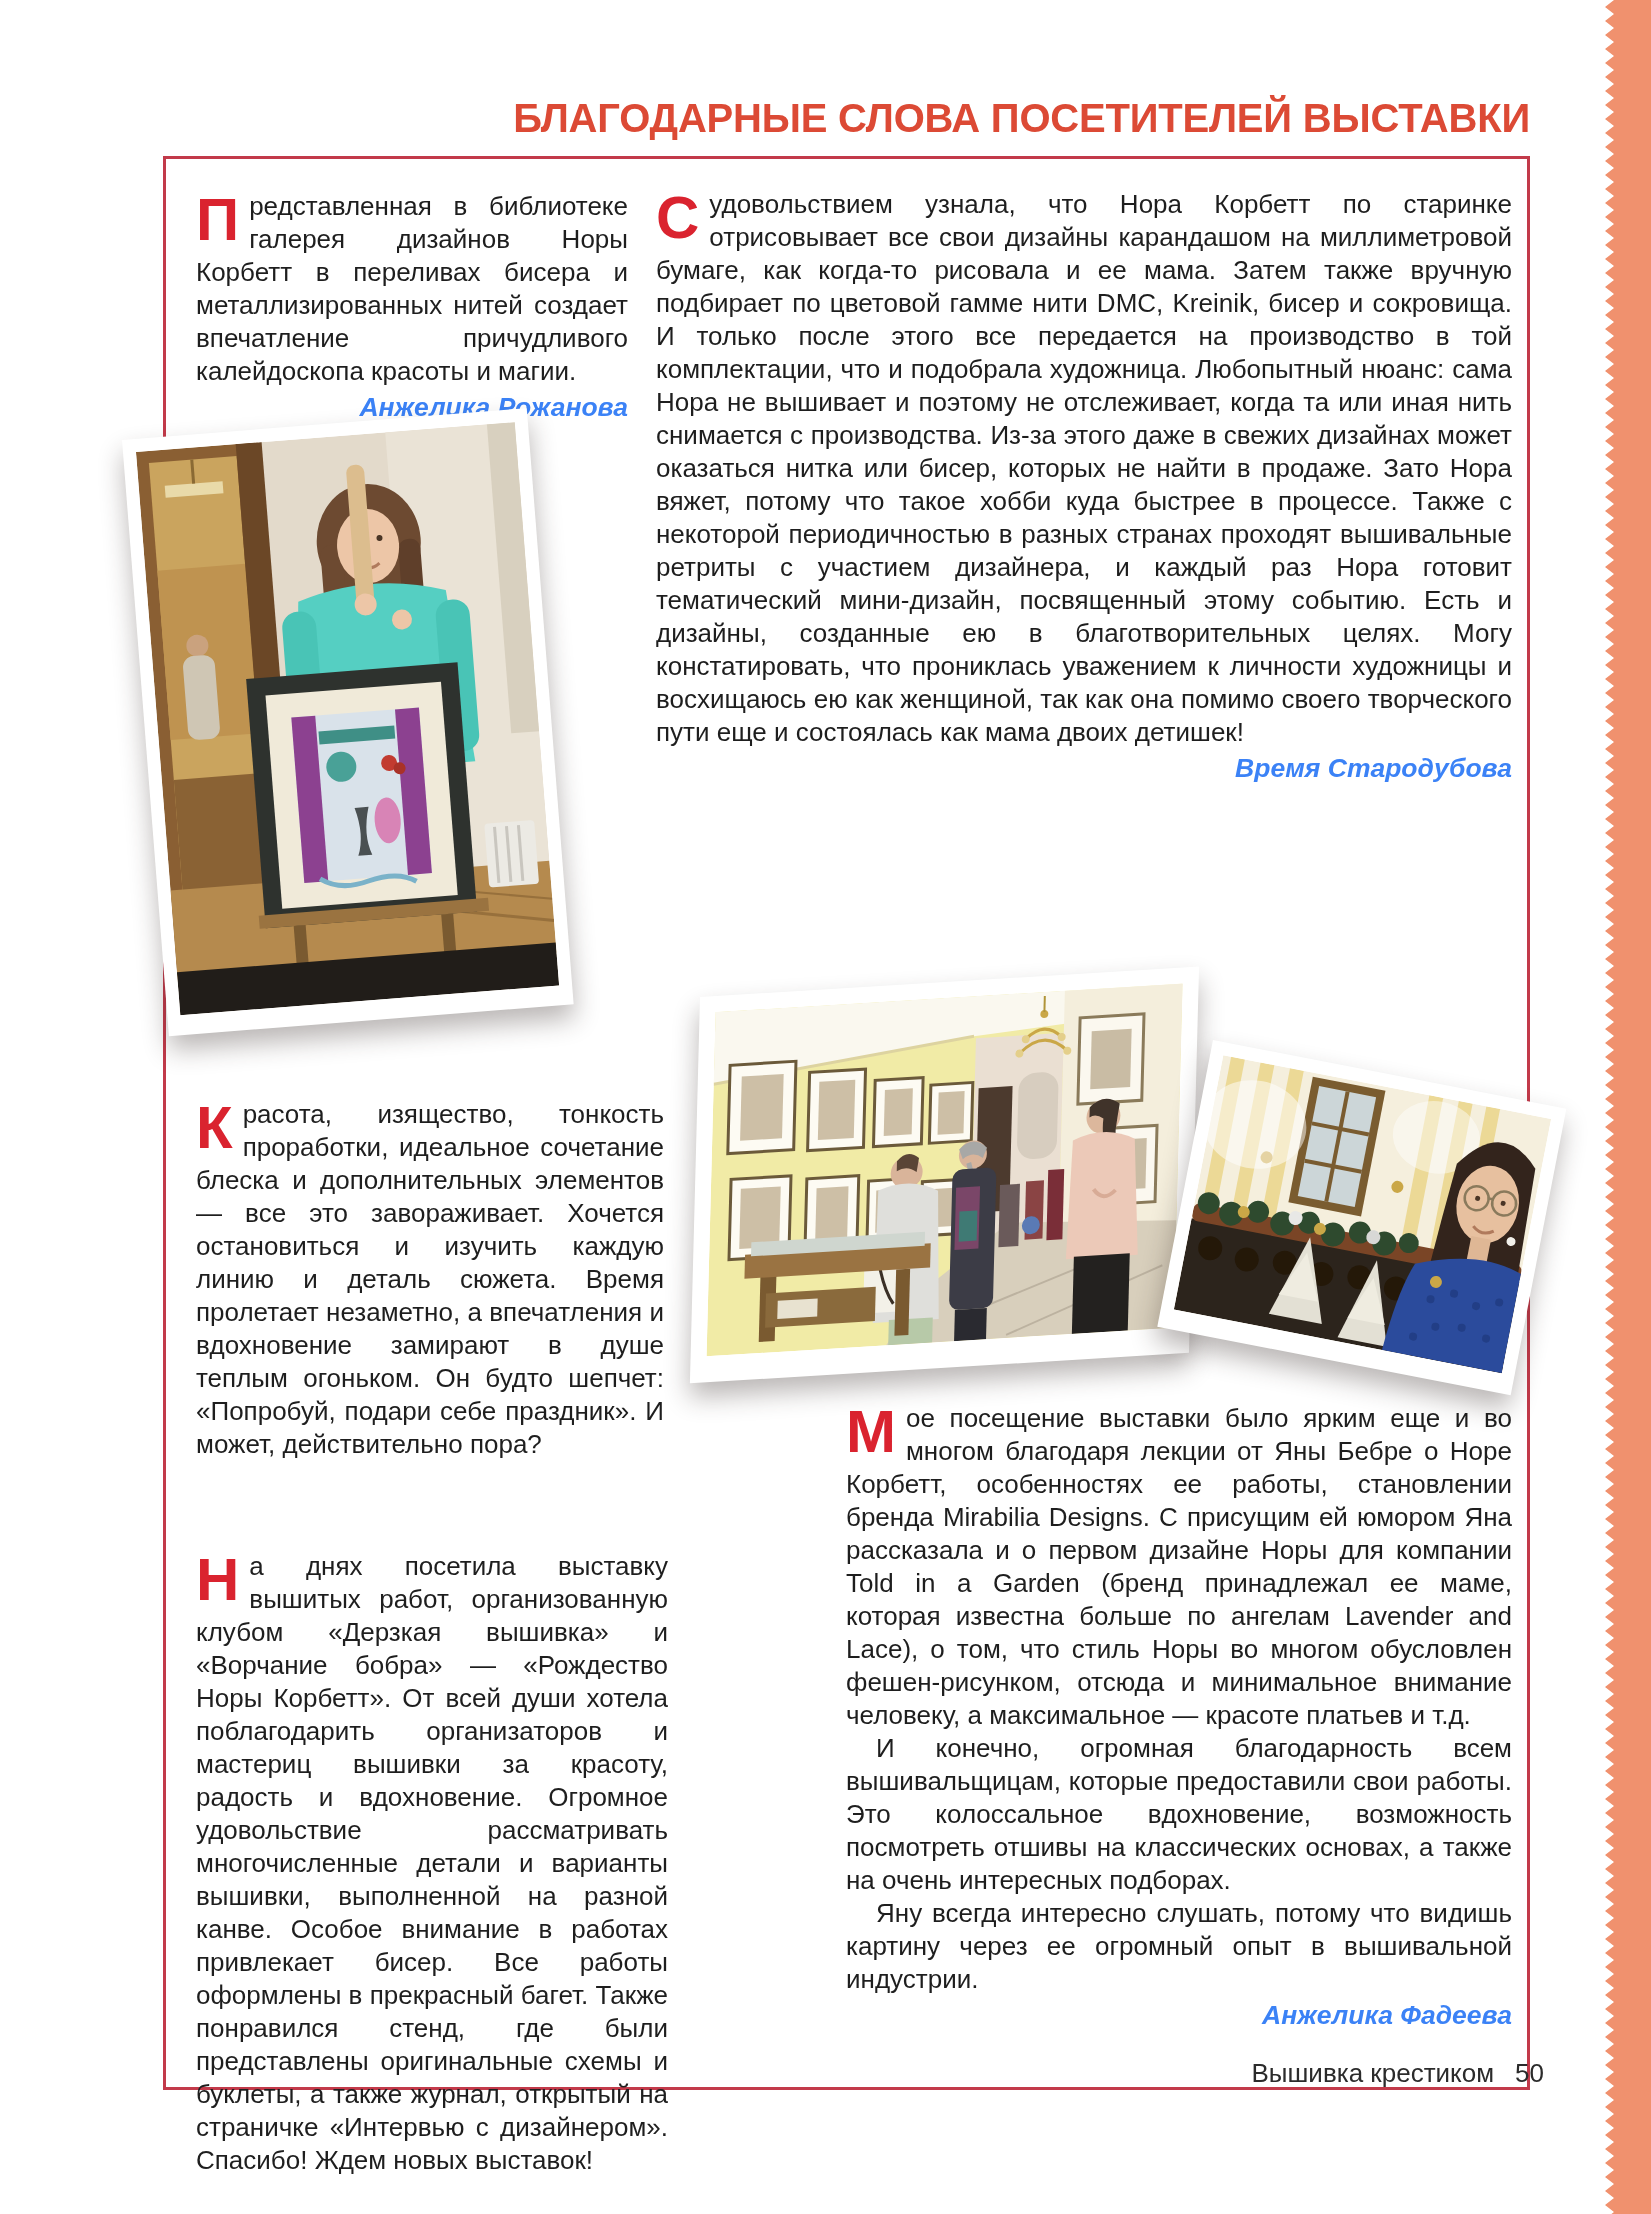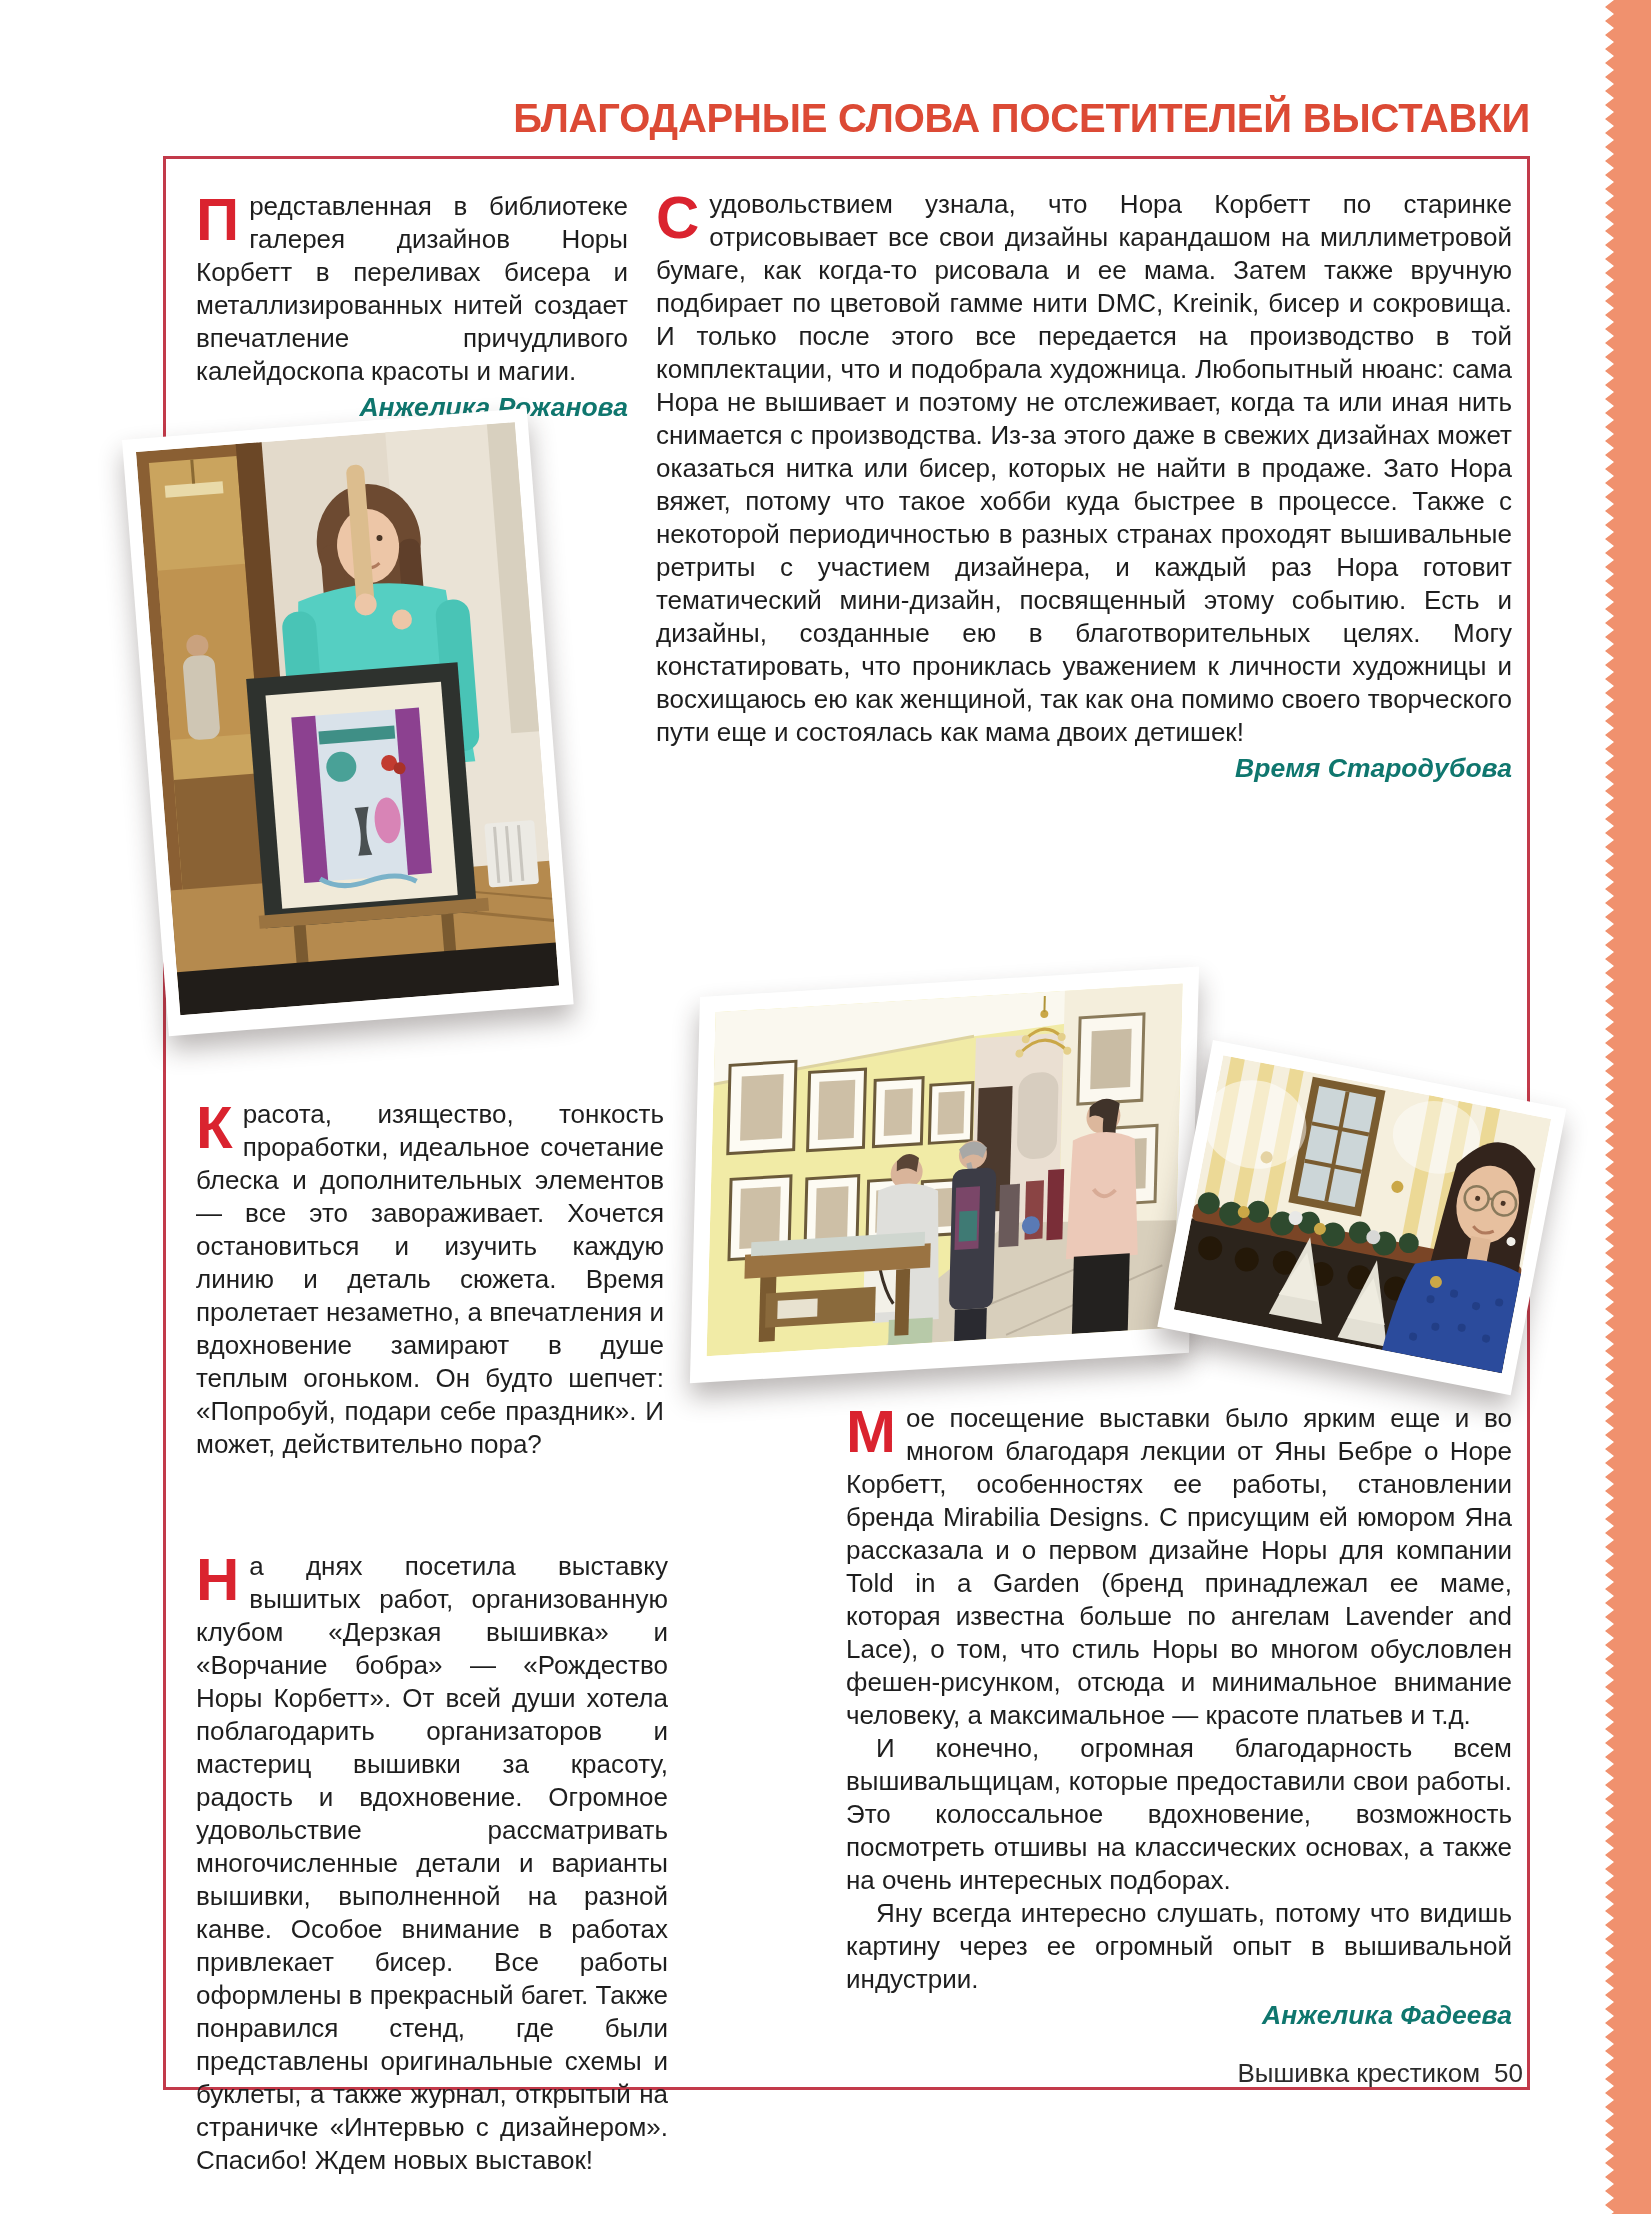--- a/index.html
+++ b/index.html
@@ -19,36 +19,36 @@
   .col{
     position:absolute;font-size:26px;line-height:33px;text-align:justify;z-index:3;
   }
   .col p{margin:0;}
   .col p.indent{text-indent:30px;}
   .dropcap{
     float:left;font-size:60px;line-height:50px;padding:5px 10px 0 0;
     font-weight:700;color:#da232f;
   }
   .author{
-    text-align:right;font-weight:700;font-style:italic;margin-top:3px;font-size:26.5px;color:#0f766e;
+    text-align:right;font-weight:700;font-style:italic;margin-top:3px;font-size:26.5px;color:#3b82f6;
   }
   .photo{
     position:absolute;background:#ffffff;z-index:5;
     box-shadow:0 14px 26px rgba(45,32,30,0.33);
   }
   .photo svg{display:block;}
   #photo-1{left:122px;top:440px;padding:13px 13px 20px;transform:rotate(-4.5deg);transform-origin:top left;}
   #photo-2{left:700px;top:997px;padding:16px 16px 26px;transform:rotate(-3.5deg) skewX(-5deg);transform-origin:top left;}
   #photo-3{left:1213px;top:1040px;padding:13px 13px 20px;transform:rotate(11deg);transform-origin:top left;z-index:6;}
   .sidebar-strip{
     position:absolute;right:0;top:0;width:46px;height:2214px;background:#f0916e;z-index:2;
   }
   .footer{
-    position:absolute;top:2058px;right:128px;z-index:3;
-    font-size:26px;color:#2b2b2b;display:flex;gap:14px;align-items:baseline;
+    position:absolute;top:2058px;right:107px;z-index:3;
+    font-size:26px;color:#2b2b2b;display:flex;gap:21px;align-items:baseline;
   }
 </style>
 </head>
 <body>
 
 <div>
 
   <h1 class="page-title">БЛАГОДАРНЫЕ СЛОВА ПОСЕТИТЕЛЕЙ ВЫСТАВКИ</h1>
 
   <div class="frame-box"></div>

